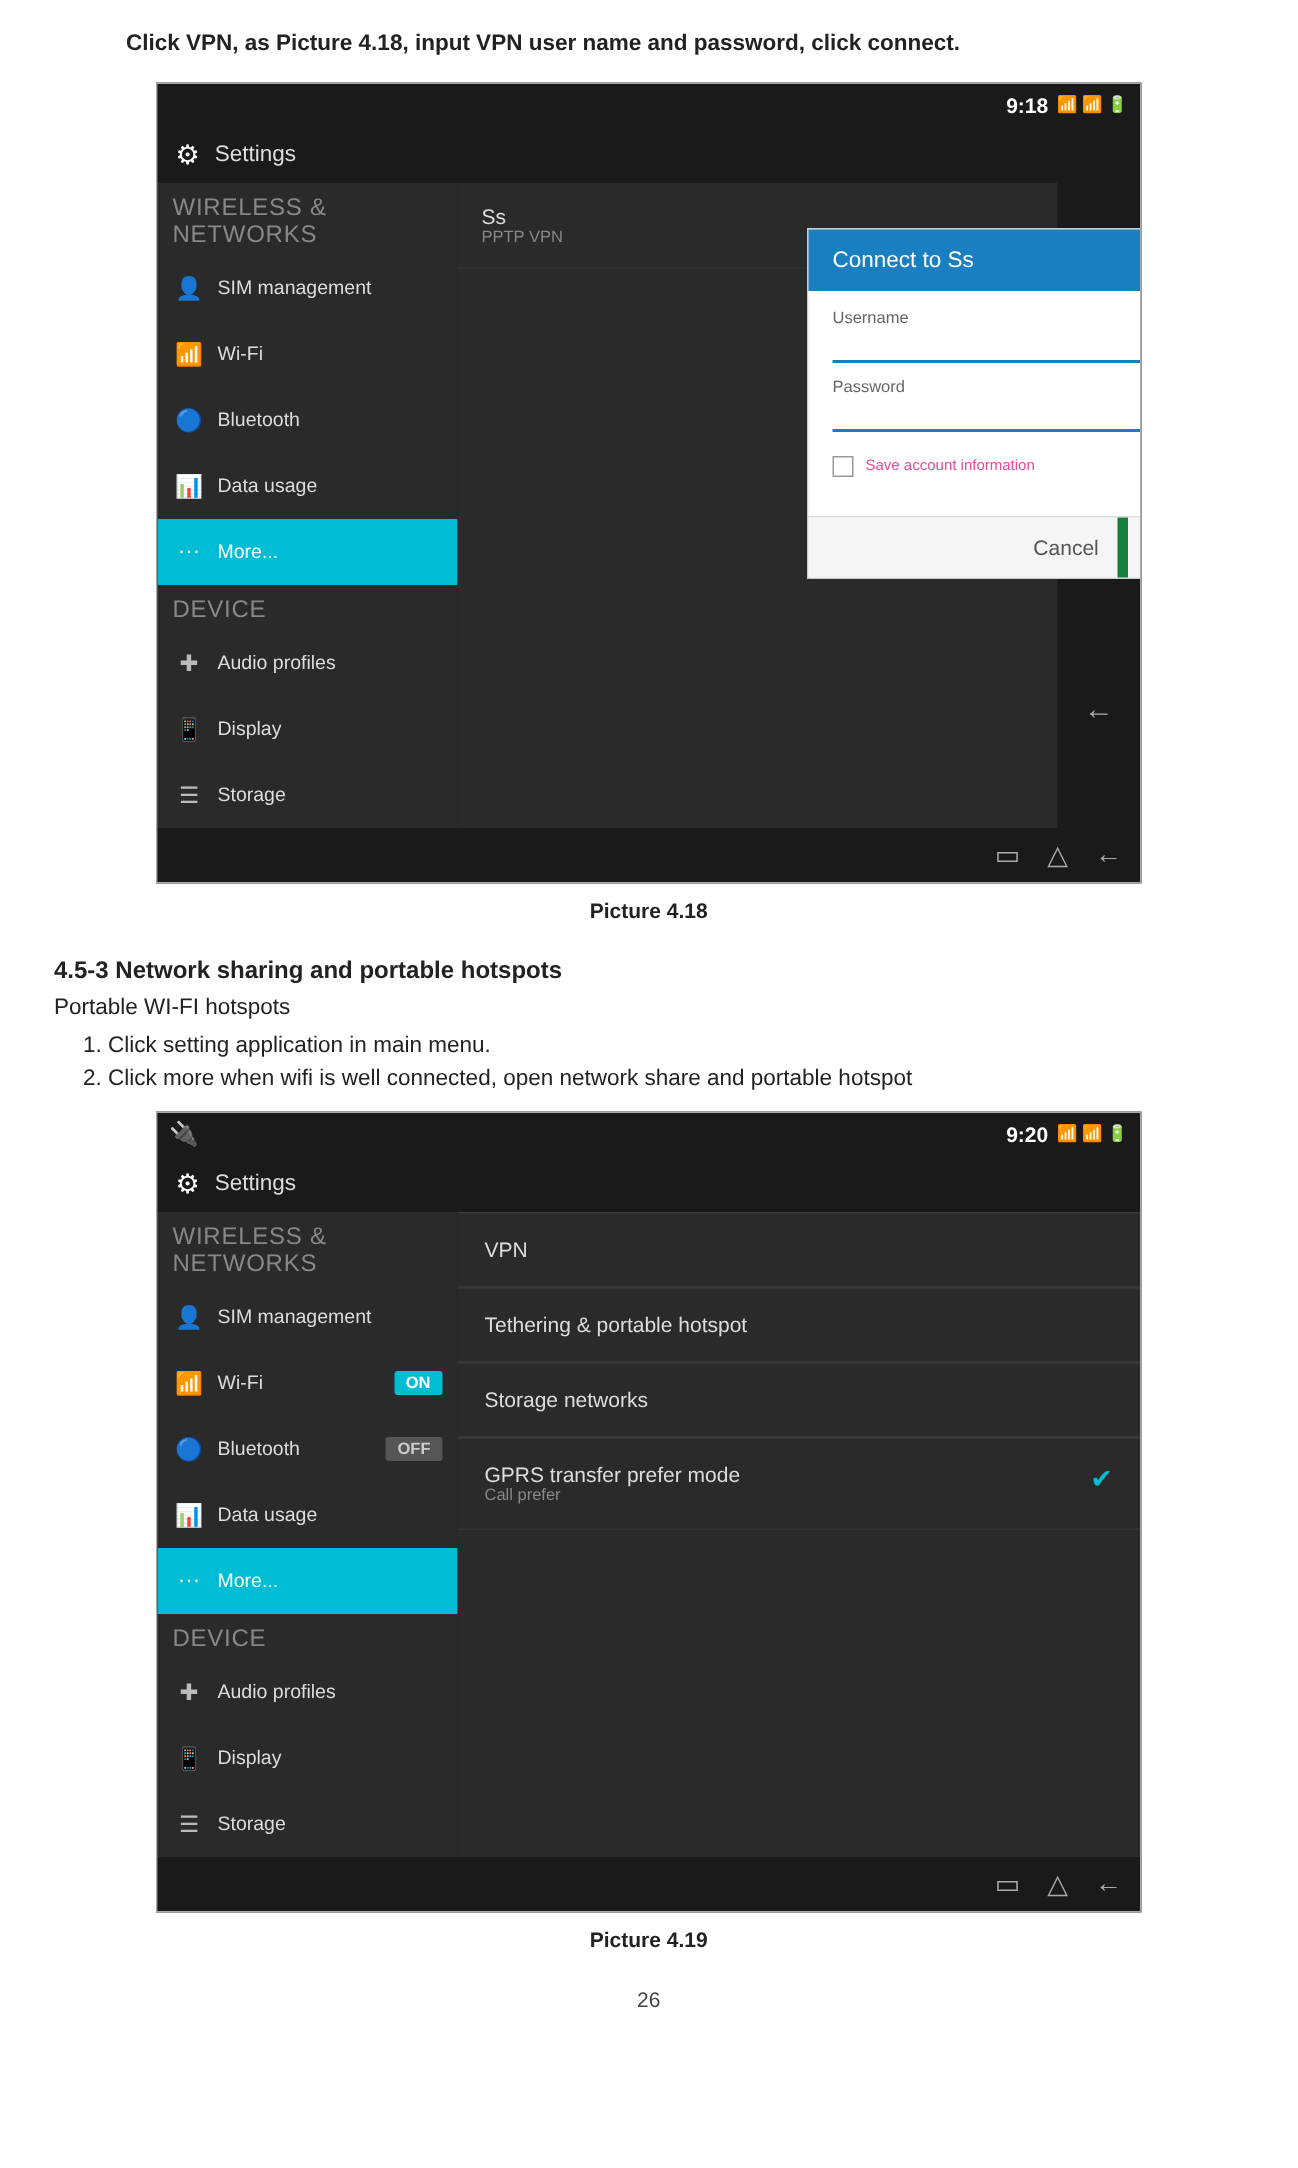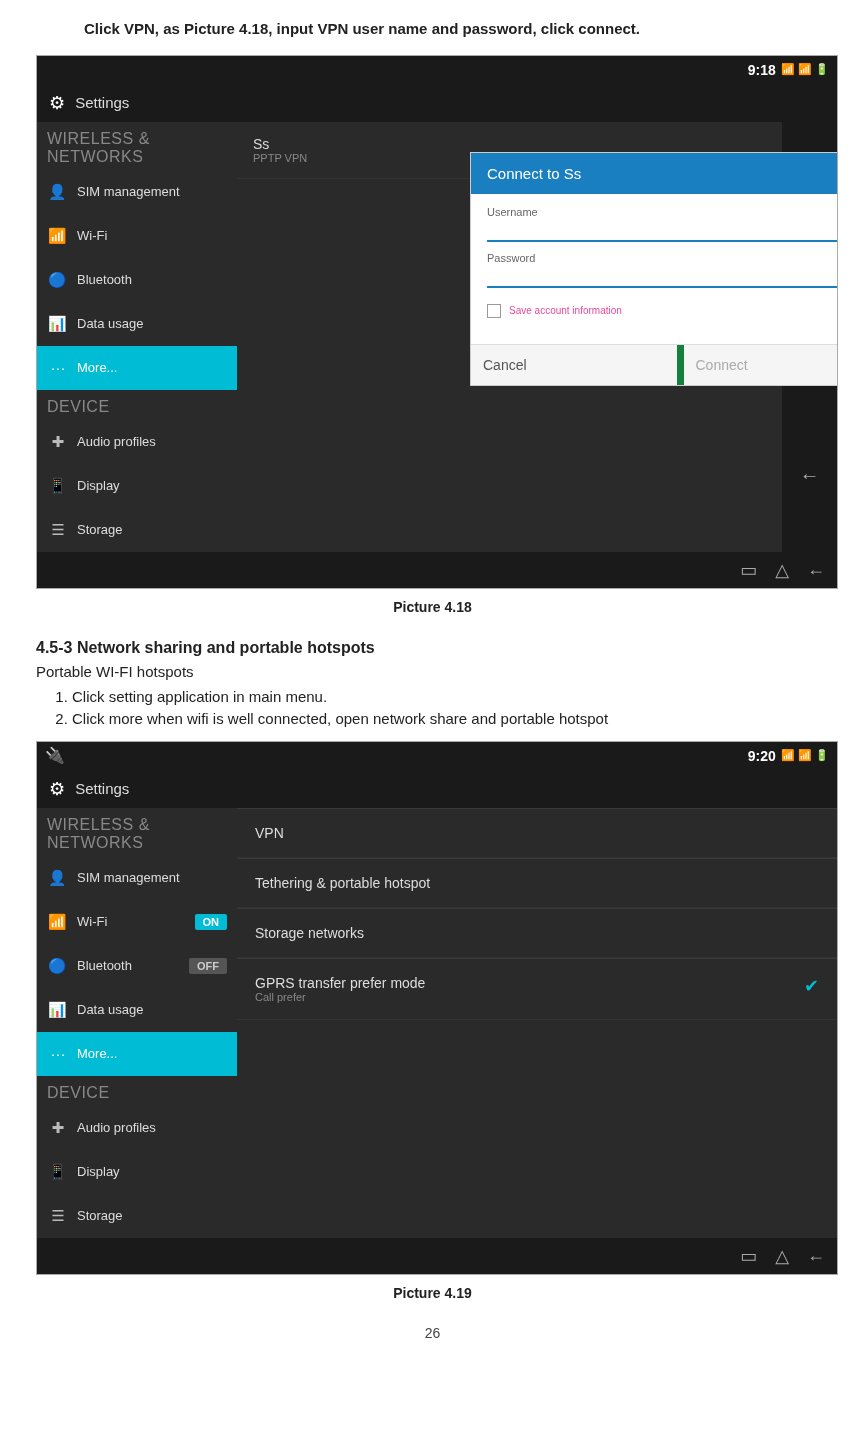--- a/index.html
+++ b/index.html
@@ -21,21 +21,21 @@
       font-weight: bold;
       margin-bottom: 14px;
       line-height: 1.5;
       margin-left: 48px;
     }
 
     
     .screenshot-box {
       border: 1px solid #aaa;
       background: #1a1a1a;
-      width: 802px;
+      width: 657px;
       margin: 0 auto 10px auto;
       position: relative;
       overflow: hidden;
     }
 
     
     .status-bar {
       background: #1a1a1a;
       color: #fff;
       font-size: 13px;
@@ -184,21 +184,21 @@
     }
 
     .vpn-dialog-footer {
       display: flex;
       border-top: 1px solid #ddd;
     }
 
     .vpn-btn {
       flex: 1;
       padding: 12px;
-      text-align: left;
+      text-align: right;
       font-size: 14px;
       color: #555;
       cursor: pointer;
       border: none;
       background: #f5f5f5;
     }
 
     .vpn-btn-right {
       border-left: 7px solid #15803d;
       color: #aaa;

